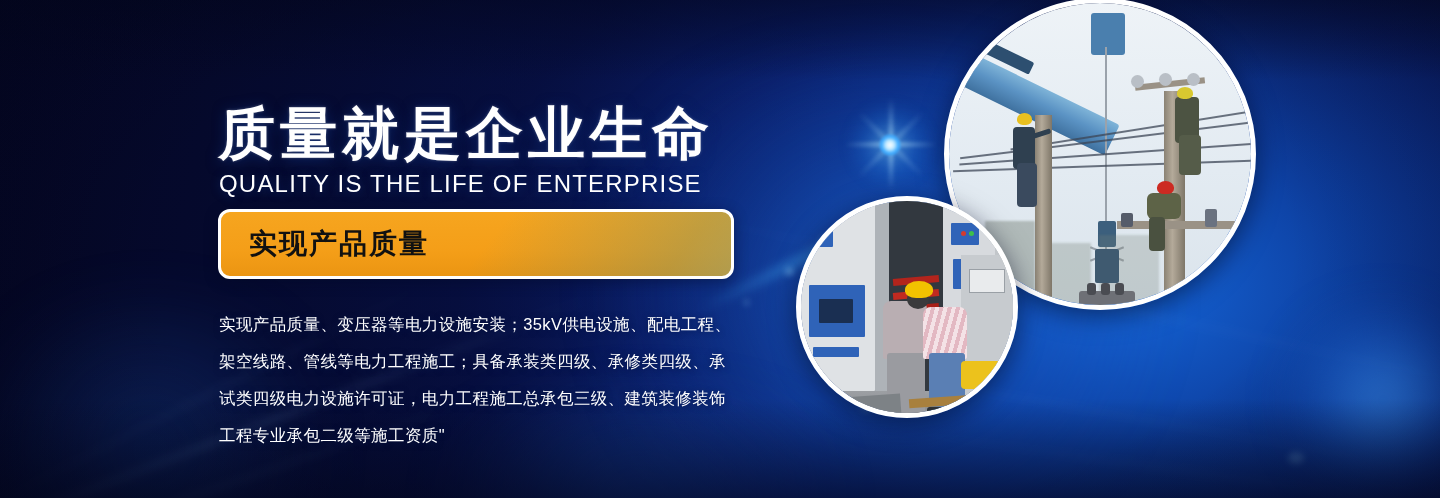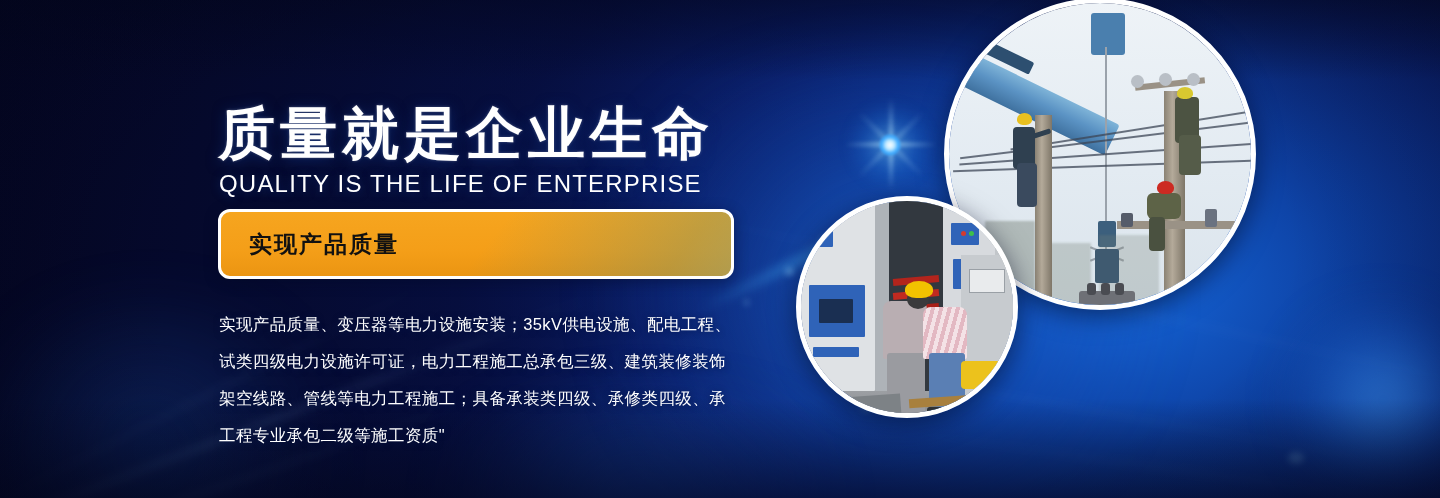--- a/index.html
+++ b/index.html
@@ -154,21 +154,21 @@
     border: 3px solid #ffffff;
     border-radius: 12px;
     background:
       linear-gradient(128deg, rgba(0,0,0,0) 52%, rgba(120,150,110,0.42) 88%, rgba(135,160,120,0.58) 100%),
       linear-gradient(180deg, #f6a51f 0%, #f49e18 62%, #eb9512 100%);
     box-shadow: 0 3px 14px rgba(3,8,40,0.45);
     display: flex; align-items: center;
   }
   .cta-label {
     margin-left: 28px;
-    font-size: 23px; font-weight: bold; color: #111111;
+    font-size: 28px; font-weight: bold; color: #111111;
     letter-spacing: 2px; white-space: nowrap;
   }
 
   .para {
     position: absolute; left: 219px; top: 306px;
     width: 560px;
     font-size: 16.5px; color: #ffffff;
     line-height: 37px; letter-spacing: 0.4px;
     text-shadow: 0 1px 6px rgba(6,20,70,0.9);
   }
@@ -346,18 +346,18 @@
 
   <div class="headline">质量就是企业生命</div>
   <div class="subhead">QUALITY IS THE LIFE OF ENTERPRISE</div>
 
   <div class="cta">
     <span class="cta-label">实现产品质量</span>
   </div>
 
   <div class="para">
     <div>实现产品质量、变压器等电力设施安装；35kV供电设施、配电工程、</div>
+    <div>架空线路、管线等电力工程施工；具备承装类四级、承修类四级、承</div>
     <div>试类四级电力设施许可证，电力工程施工总承包三级、建筑装修装饰</div>
-    <div>架空线路、管线等电力工程施工；具备承装类四级、承修类四级、承</div>
     <div>工程专业承包二级等施工资质"</div>
   </div>
 
 </div>
 
 </body></html>

